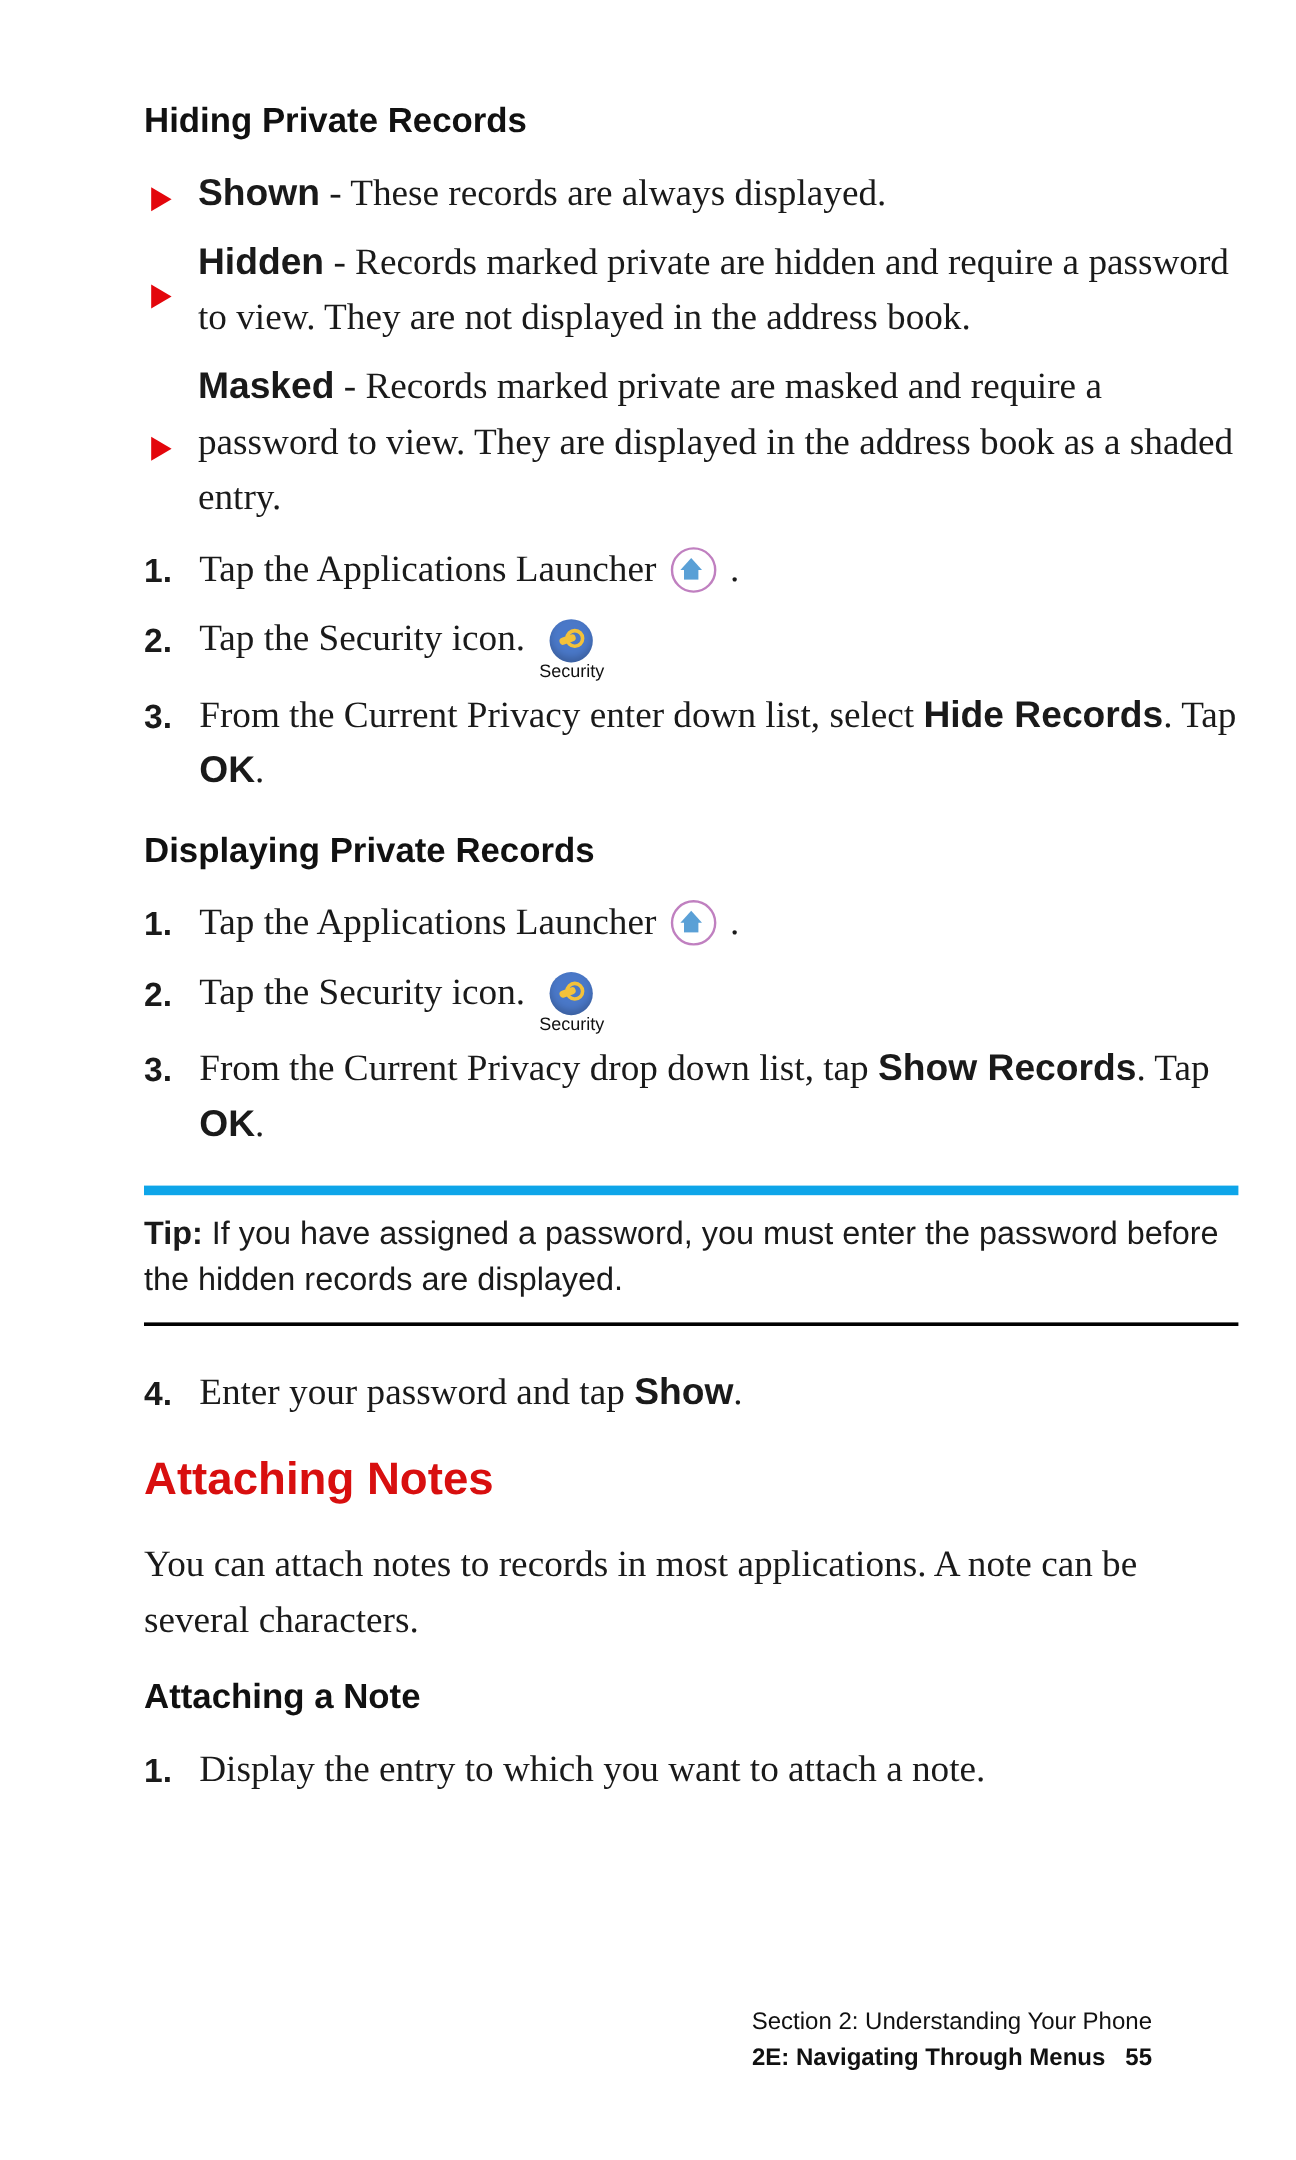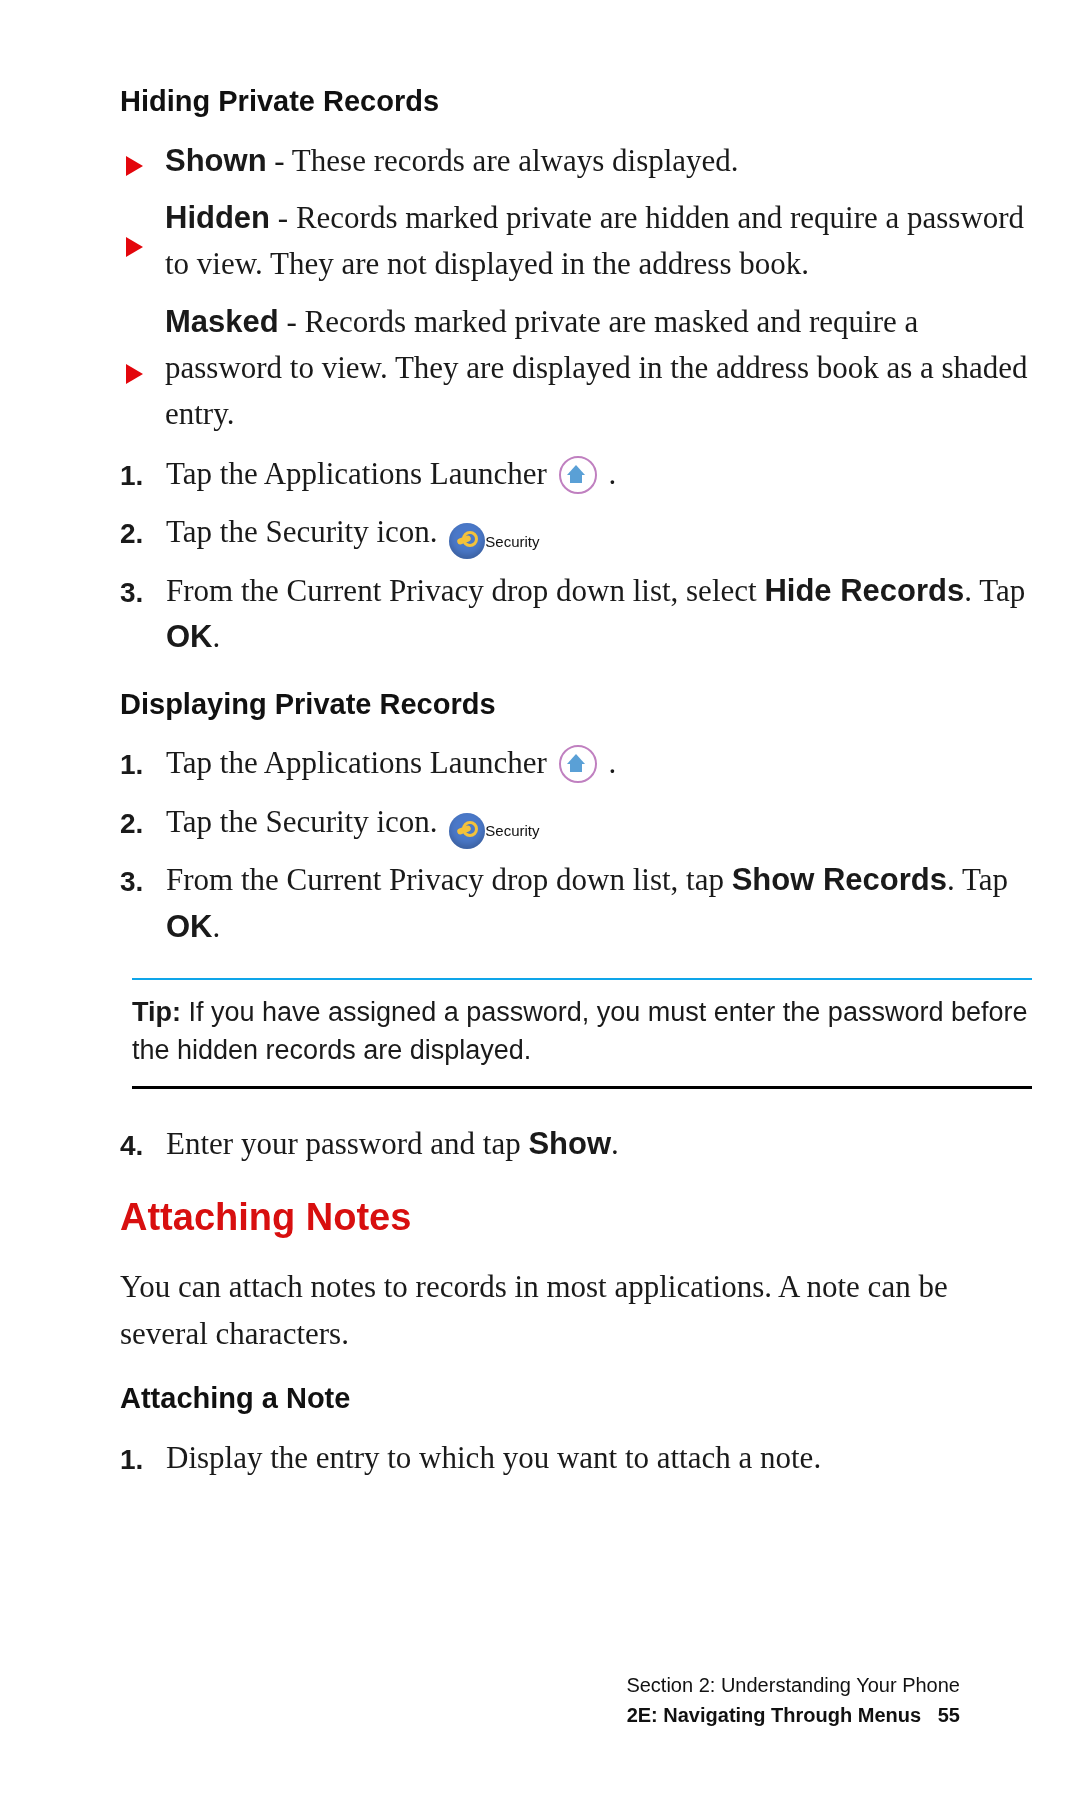--- a/index.html
+++ b/index.html
@@ -15,26 +15,26 @@
   .bul .txt{flex:1}
   .ol{padding:0;margin:0 0 22px 0;list-style:none}
   .ol li{display:flex;align-items:flex-start;margin-bottom:12px;line-height:1.5}
   .num{flex:0 0 46px;font-family:"Helvetica Neue",Helvetica,Arial,sans-serif;font-weight:700;font-size:28px;padding-top:4px}
   .ol .txt{flex:1}
   b.sans{font-family:"Helvetica Neue",Helvetica,Arial,sans-serif;font-weight:700}
   .inline-icon{display:inline-block;vertical-align:middle;margin:0 4px}
   .home-icon{width:34px;height:34px;border-radius:50%;background:#fff;border:2px solid #c080c0;position:relative;top:-2px}
   .home-icon::before{content:"";position:absolute;left:6px;top:7px;width:0;height:0;border-left:9px solid transparent;border-right:9px solid transparent;border-bottom:10px solid #5aa0d6}
   .home-icon::after{content:"";position:absolute;left:9px;top:15px;width:12px;height:10px;background:#5aa0d6}
-  .sec-icon{display:inline-flex;flex-direction:row;align-items:center;vertical-align:middle;margin:0 4px;position:relative;top:6px}
+  .sec-icon{display:inline-flex;flex-direction:column;align-items:center;vertical-align:middle;margin:0 4px;position:relative;top:6px}
   .sec-circle{width:36px;height:36px;border-radius:50%;background:#4a78c8;box-shadow:inset 0 -4px 6px rgba(0,0,0,.2);position:relative}
   .sec-circle::before{content:"";position:absolute;left:8px;top:14px;width:14px;height:6px;background:#f4c23a;border-radius:3px;transform:rotate(-20deg)}
   .sec-circle::after{content:"";position:absolute;right:7px;top:8px;width:10px;height:10px;border:3px solid #f4c23a;border-radius:50%;background:transparent}
   .sec-label{font-family:Arial,sans-serif;font-size:15px;color:#111;line-height:1}
-  .tipbox{border-top:2px solid #0ea5e9;border-bottom:3px solid #000;padding:14px 0 16px 0;margin:28px 0 32px 12px;font-family:"Helvetica Neue",Helvetica,Arial,sans-serif;font-size:27px;line-height:1.4}
+  .tipbox{border-top:8px solid #0ea5e9;border-bottom:3px solid #000;padding:14px 0 16px 0;margin:28px 0 32px 0;font-family:"Helvetica Neue",Helvetica,Arial,sans-serif;font-size:27px;line-height:1.4}
   .footer{position:absolute;left:0;right:120px;bottom:70px;text-align:right;font-family:"Helvetica Neue",Helvetica,Arial,sans-serif;font-size:20px;line-height:1.5;color:#111}
   .footer .l2{font-weight:700}
 </style>
 </head>
 <body>
 
 <div class="page">
 
   <div class="h4">Hiding Private Records</div>
 
@@ -69,21 +69,21 @@
         <span>Tap the Security icon. </span>
         <span class="sec-icon">
           <span class="sec-circle"></span>
           <span class="sec-label">Security</span>
         </span>
       </span>
     </li>
     <li>
       <span class="num">3.</span>
       <span class="txt">
-        <span>From the Current Privacy drop down list, select </span><b class="sans">Hide Records</b><span>. Tap </span><b class="sans">OK</b><span>.</span>
+        <span>From the Current Privacy enter down list, select </span><b class="sans">Hide Records</b><span>. Tap </span><b class="sans">OK</b><span>.</span>
       </span>
     </li>
   </ol>
 
   <div class="h4">Displaying Private Records</div>
   <ol class="ol">
     <li>
       <span class="num">1.</span>
       <span class="txt">
         <span>Tap the Applications Launcher </span>

